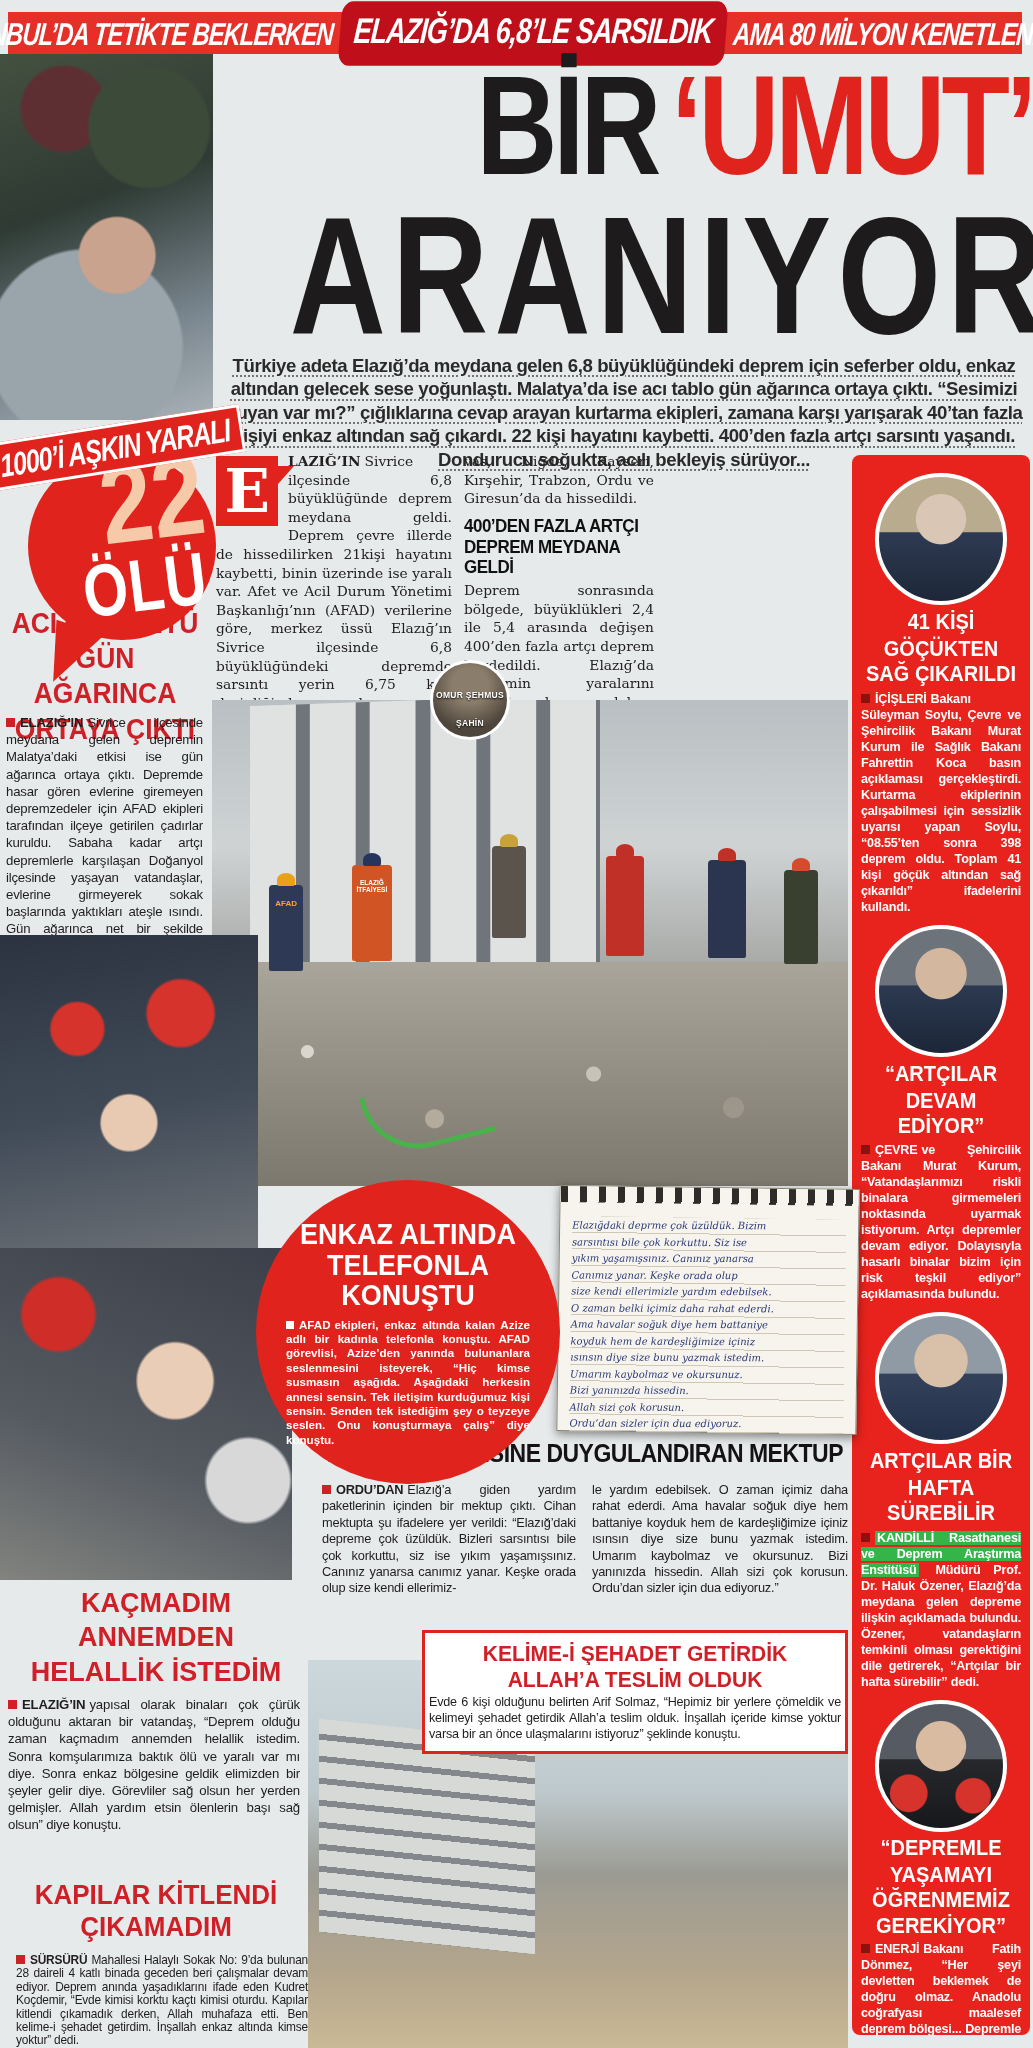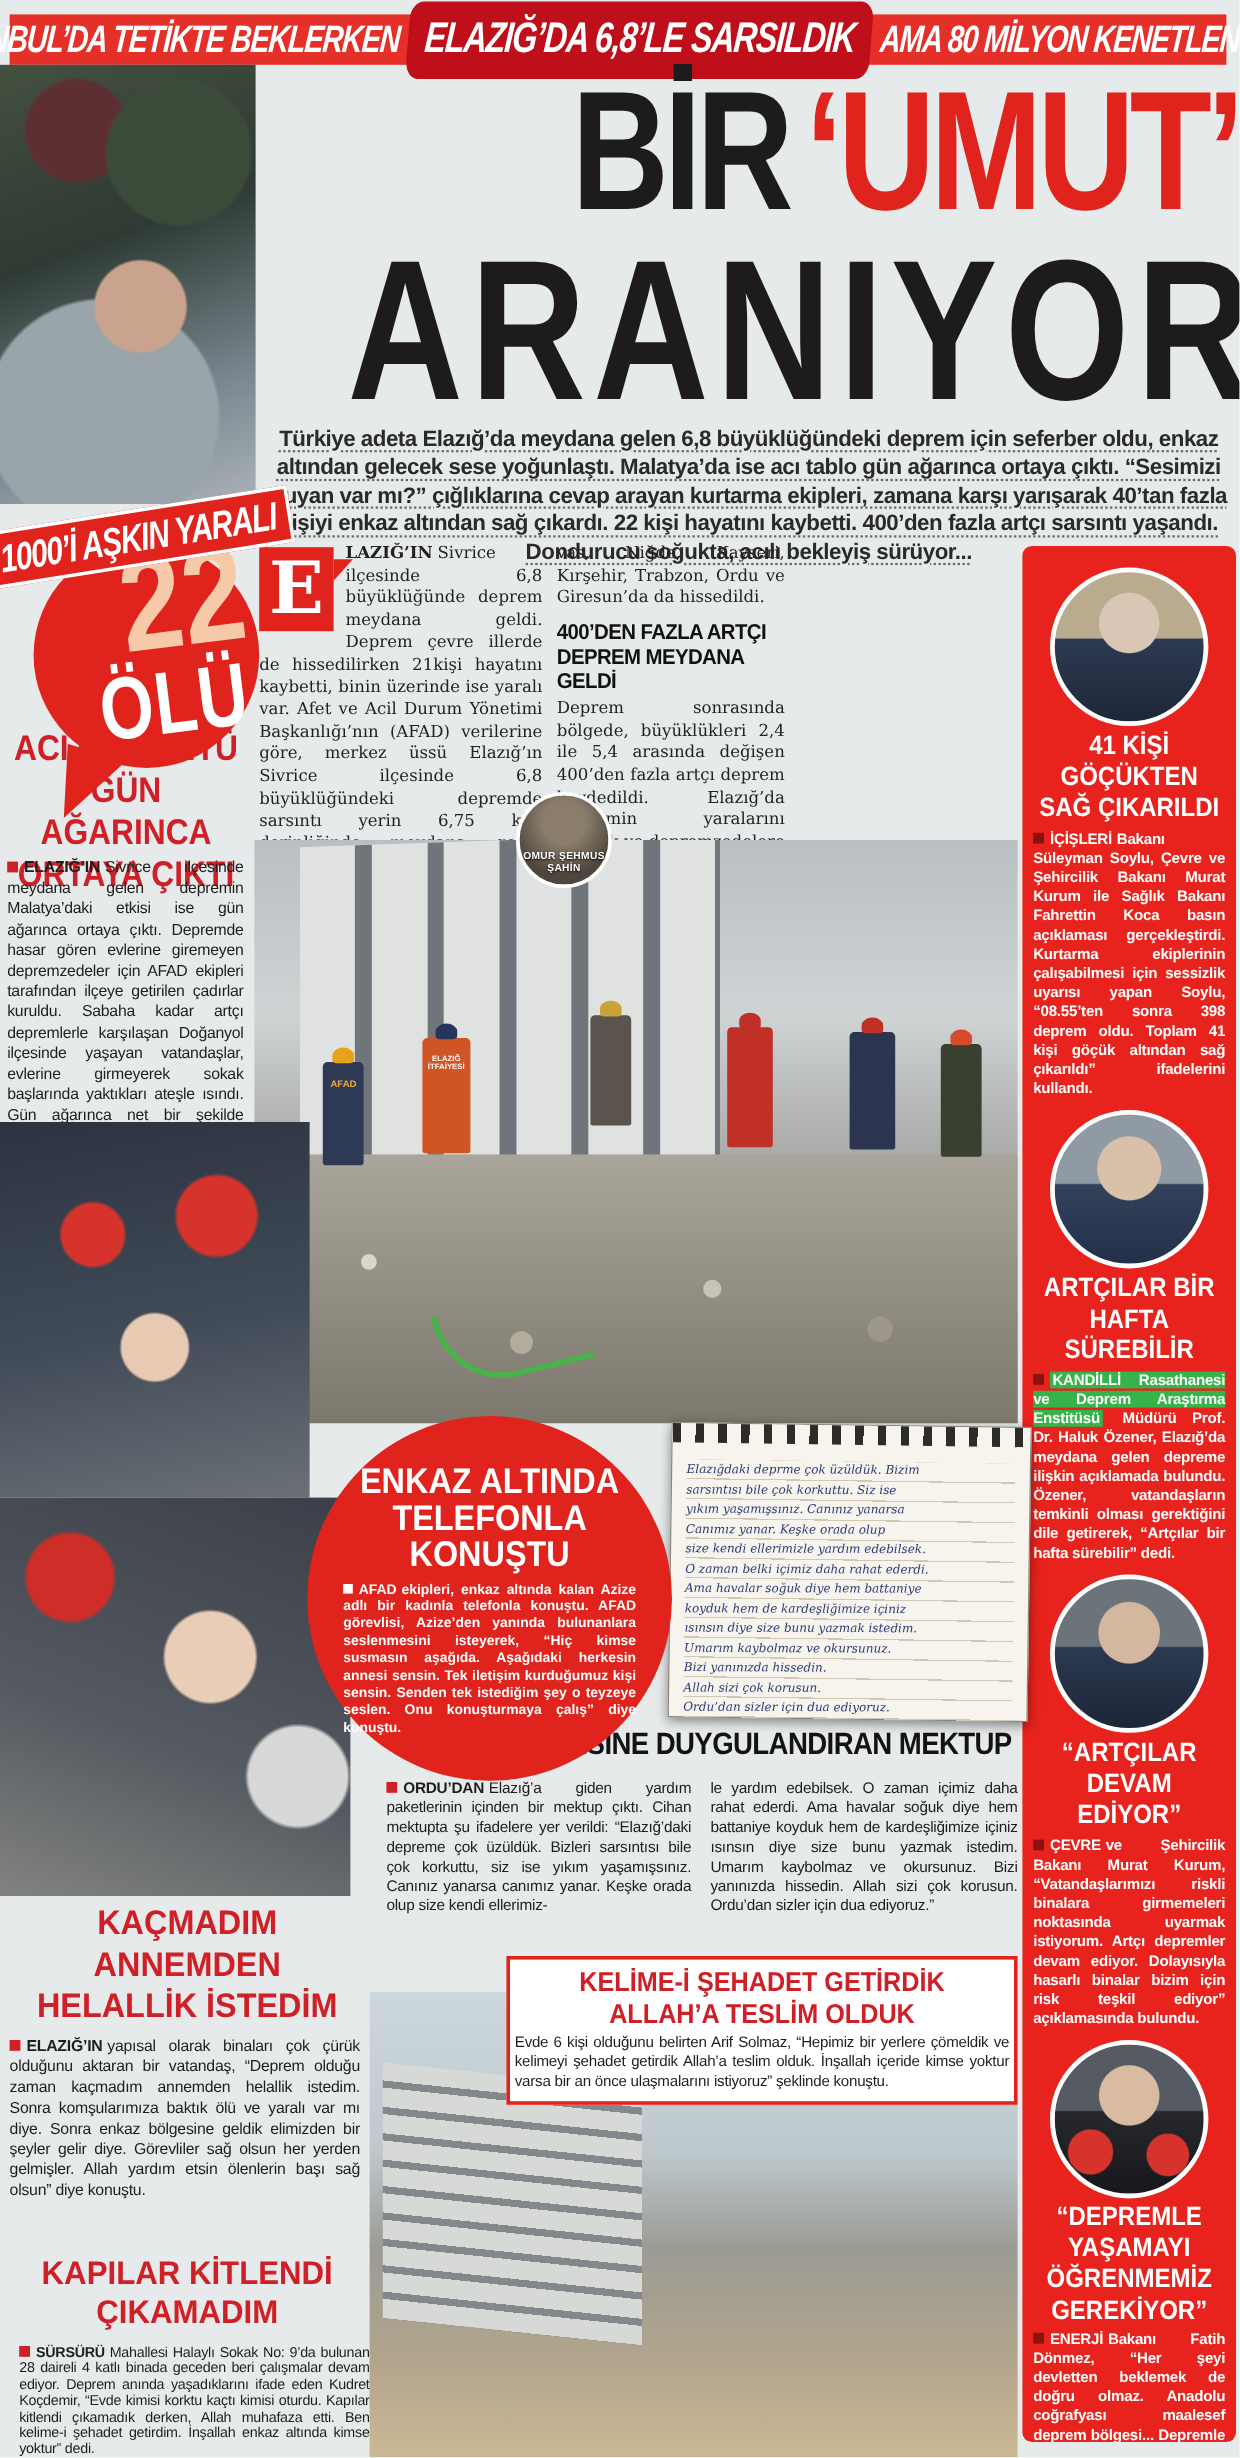--- a/index.html
+++ b/index.html
@@ -94,21 +94,21 @@
   .col2{position:absolute;left:464px;top:452px;width:190px;}
   .col3{position:absolute;left:666px;top:452px;width:180px;}
   .dropcap{float:left;width:62px;height:70px;background:#e0231c;color:#fff;font-weight:700;
            font-size:60px;display:flex;align-items:center;justify-content:center;margin:4px 10px 2px 0;position:relative;font-family:"DejaVu Serif",serif;}
   .dropcap::after{content:"";position:absolute;right:-16px;top:10px;border-top:18px solid #e0231c;border-right:16px solid transparent;}
   .subhead{font-size:17px;line-height:19.5px;font-weight:900;color:#111;margin:10px 0 5px;letter-spacing:-0.5px;transform:scaleY(1.05);transform-origin:left;}
 
   
   .badge{position:absolute;left:430px;top:660px;width:80px;height:80px;border-radius:50%;
          background:radial-gradient(circle at 50% 30%,#8a7d6b 0 28%,#4e463c 70%);border:3px solid #fff;z-index:5;
-         display:flex;flex-direction:column;align-items:center;justify-content:flex-end;padding-bottom:9px;box-sizing:border-box;}
+         display:flex;flex-direction:column;align-items:center;justify-content:flex-end;padding-bottom:9px;box-sizing:border-box;gap:18px;}
   .badge span{color:#fff;font-weight:700;font-size:8.5px;line-height:10px;letter-spacing:.3px;text-shadow:0 1px 2px #000;}
 
   
   .circle-story{position:absolute;left:256px;top:1180px;width:304px;height:304px;border-radius:50%;
         background:#e0231c;z-index:6;color:#fff;text-align:center;box-sizing:border-box;padding:34px 30px;}
   .circle-story h3{margin:0 0 6px;font-size:27px;line-height:28.5px;font-weight:900;transform:scaleY(1.1);}
   .circle-story p{margin:0;font-size:11.6px;line-height:14.4px;font-weight:700;text-align:justify;}
   .sq.white{background:#fff;width:8px;height:8px;}
 
   
@@ -305,32 +305,32 @@
 
     <div>
       <div class="portrait p1"></div>
       <h3 class="sb-head">41 KİŞİ GÖÇÜKTEN SAĞ ÇIKARILDI</h3>
       <p class="sb-body">
         <span class="sq dark"></span><b class="lead">İÇİŞLERİ</b><span>Bakanı Süleyman Soylu, Çevre ve Şehircilik Bakanı Murat Kurum ile Sağlık Bakanı Fahrettin Koca basın açıklaması gerçekleştirdi. Kurtarma ekiplerinin çalışabilmesi için sessizlik uyarısı yapan Soylu, “08.55’ten sonra 398 deprem oldu. Toplam 41 kişi göçük altından sağ çıkarıldı” ifadelerini kullandı.</span>
       </p>
     </div>
 
     <div>
+      <div class="portrait p3"></div>
+      <h3 class="sb-head">“ARTÇILAR DEVAM EDİYOR”</h3>
+      <p class="sb-body">
+        <span class="sq dark"></span><b class="lead">ÇEVRE</b><span>ve Şehircilik Bakanı Murat Kurum, “Vatandaşlarımızı riskli binalara girmemeleri noktasında uyarmak istiyorum. Artçı depremler devam ediyor. Dolayısıyla hasarlı binalar bizim için risk teşkil ediyor” açıklamasında bulundu.</span>
+      </p>
+    </div>
+
+    <div>
       <div class="portrait p2"></div>
       <h3 class="sb-head">ARTÇILAR BİR HAFTA SÜREBİLİR</h3>
       <p class="sb-body">
         <span class="sq dark"></span><b class="lead green-hl">KANDİLLİ Rasathanesi ve Deprem Araştırma Enstitüsü</b> <span>Müdürü Prof. Dr. Haluk Özener, Elazığ’da meydana gelen depreme ilişkin açıklamada bulundu. Özener, vatandaşların temkinli olması gerektiğini dile getirerek, “Artçılar bir hafta sürebilir” dedi.</span>
-      </p>
-    </div>
-
-    <div>
-      <div class="portrait p3"></div>
-      <h3 class="sb-head">“ARTÇILAR DEVAM EDİYOR”</h3>
-      <p class="sb-body">
-        <span class="sq dark"></span><b class="lead">ÇEVRE</b><span>ve Şehircilik Bakanı Murat Kurum, “Vatandaşlarımızı riskli binalara girmemeleri noktasında uyarmak istiyorum. Artçı depremler devam ediyor. Dolayısıyla hasarlı binalar bizim için risk teşkil ediyor” açıklamasında bulundu.</span>
       </p>
     </div>
 
     <div>
       <div class="portrait p4"></div>
       <h3 class="sb-head">“DEPREMLE YAŞAMAYI ÖĞRENMEMİZ GEREKİYOR”</h3>
       <p class="sb-body">
         <span class="sq dark"></span><b class="lead">ENERJİ</b><span>Bakanı Fatih Dönmez, “Her şeyi devletten beklemek de doğru olmaz. Anadolu coğrafyası maalesef deprem bölgesi... Depremle yaşamayı öğrenmemiz gerekiyor” dedi.</span>
       </p>
     </div>

